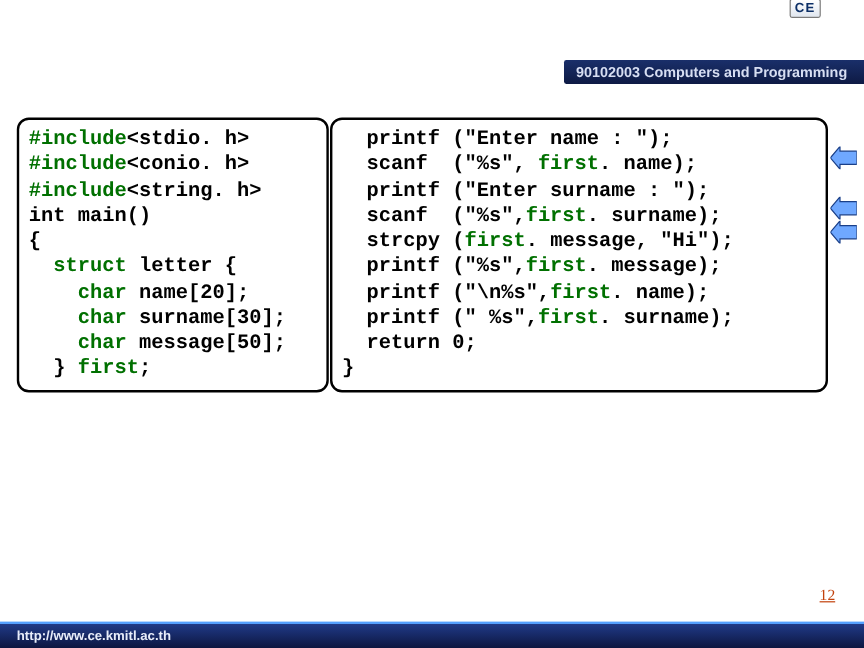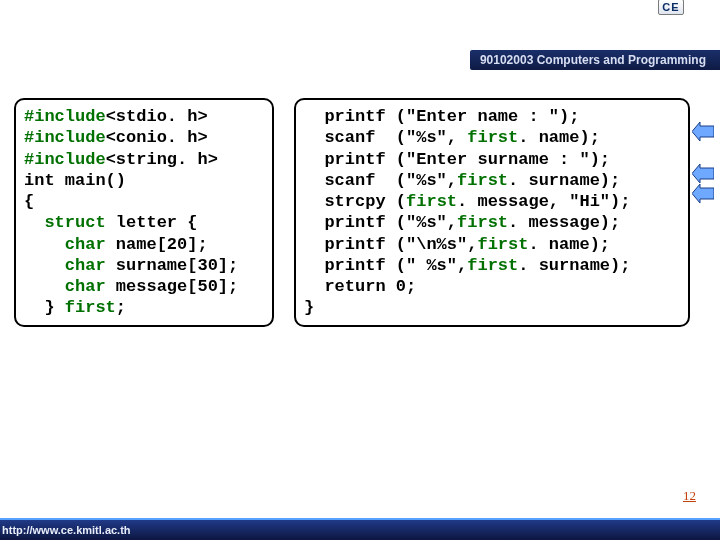--- a/index.html
+++ b/index.html
@@ -61,21 +61,21 @@
     padding: 3px 14px 3px 10px;
     border-radius: 2px 0 0 2px;
     margin-left: 21px;
   }
   .code-wrap {
     position: absolute;
     top: 98px;
     left: 14px;
     right: 30px;
     display: flex;
-    gap: 20px;
+    gap: 1px;
   }
   .code-box {
     border: 2px solid #000;
     border-radius: 10px;
     padding: 6px 8px;
     font-family: "Courier New", monospace;
     font-size: 17px;
     font-weight: bold;
     line-height: 1.25;
     white-space: pre;
@@ -112,21 +112,21 @@
     left: 0;
     right: 0;
     height: 22px;
     background: linear-gradient(#203a88, #0d1640);
     color: #e8edfa;
     font-size: 11px;
     font-weight: bold;
     display: flex;
     justify-content: space-between;
     align-items: center;
-    padding: 0 2px;
+    padding: 0 14px;
     border-top: 2px solid #54a0ff;
   }
 </style>
 </head>
 <body>
 
 <div class="logo">
   <div class="logo-top">CE</div>
   <div class="logo-bot">KMITL</div>
 </div>

